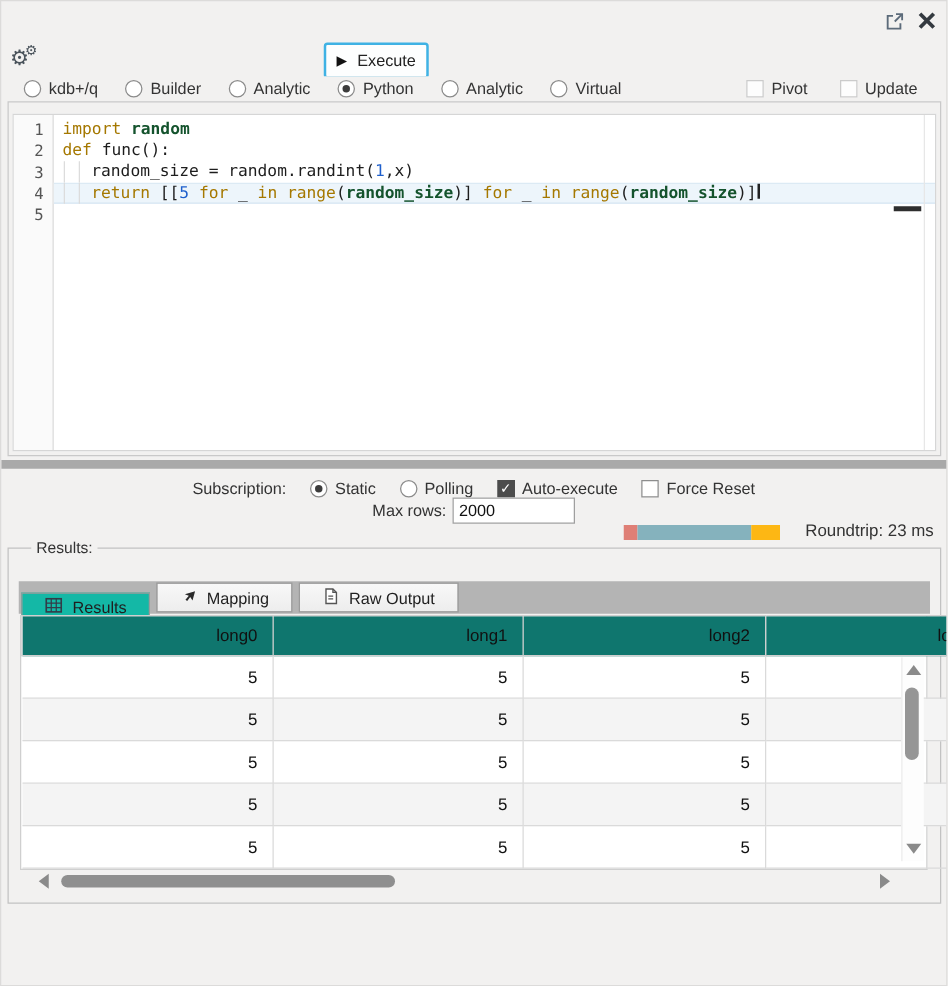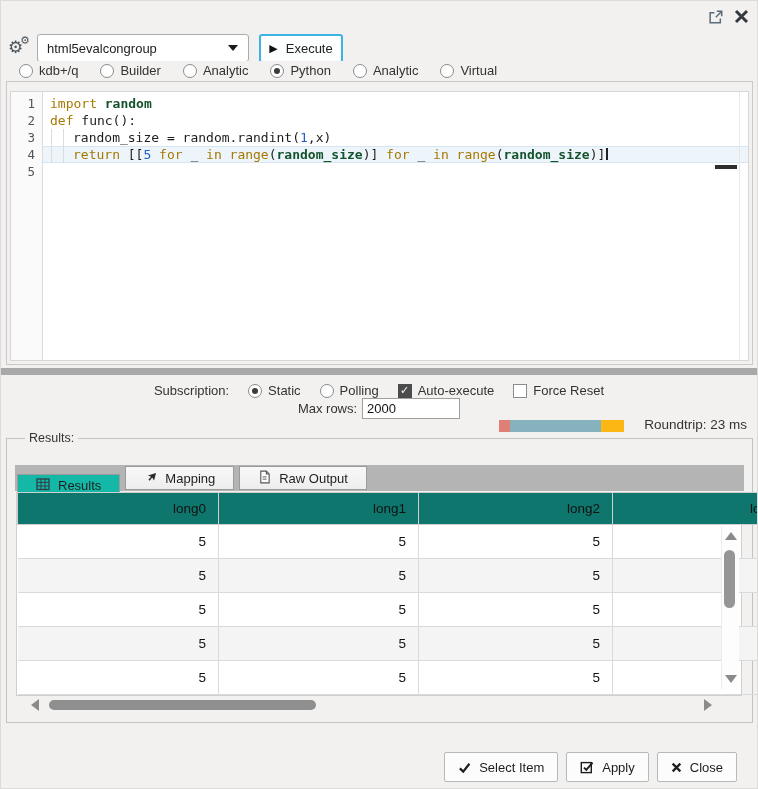--- a/index.html
+++ b/index.html
@@ -113,24 +113,20 @@
   <div class="win-ic" id="close-ic">
     <svg width="15" height="15" viewBox="0 0 12 12">
         <path d="M1.6 1.6l8.8 8.8M10.4 1.6l-8.8 8.8" stroke="#343a40" stroke-width="2.4"></path>
       </svg>
   </div>
 
   <div id="gears">
       <span class="g1">⚙</span>
       <span class="g2">⚙</span>
     </div>
-  <div id="group-select">
-    <span>html5evalcongroup</span>
-    <span class="caret"></span>
-  </div>
   <div id="execute-btn" style="border-color: rgb(63, 178, 228);">
     <span class="play">▶</span>
     <span>Execute</span>
   </div>
 
   <div id="modes-row">
     <div class="modes-group" id="modes-left">
         <span class="radio-item">
           <span class="radio-dot"></span>
           <span>kdb+/q</span>
@@ -149,20 +145,30 @@
         </span>
         <span class="radio-item">
           <span class="radio-dot"></span>
           <span>Analytic</span>
         </span>
         <span class="radio-item">
           <span class="radio-dot"></span>
           <span>Virtual</span>
         </span>
       </div>
+    <div class="modes-group" id="modes-right">
+      <span class="check-item">
+        <span class="check-box lite" id="pivot-box"></span>
+        <span>Pivot</span>
+      </span>
+      <span class="check-item">
+        <span class="check-box lite" id="update-box"></span>
+        <span>Update</span>
+      </span>
+    </div>
   </div>
 
   <div id="editor-fieldset">
     <div id="editor">
       <div id="gutter">
           <div class="gut-no">1</div>
           <div class="gut-no">2</div>
           <div class="gut-no">3</div>
           <div class="gut-no">4</div>
           <div class="gut-no">5</div>
@@ -287,41 +293,14 @@
         <div class="arr" id="vs-down"></div>
       </div>
     </div>
     <div id="hscroll">
       <div id="hs-left"></div>
       <div id="hs-thumb"></div>
       <div id="hs-right"></div>
     </div>
   </div>
 
-  <div id="footer">
-      <div class="f-btn">
-        <span>
-          <svg width="13" height="13" viewBox="0 0 14 14">
-            <path d="M2 8l3.6 3.4L12.3 3" fill="none" stroke="#1d1d1d" stroke-width="2.4"></path>
-          </svg>
-        </span>
-        <span>Select Item</span>
-      </div>
-      <div class="f-btn">
-        <span>
-          <svg width="14" height="14" viewBox="0 0 14 14">
-            <rect x="1.3" y="2.6" width="10" height="10" fill="none" stroke="#1d1d1d" stroke-width="1.4"></rect>
-            <path d="M4 7.6l2.3 2.3L12.6 2.6" fill="none" stroke="#1d1d1d" stroke-width="1.9"></path>
-          </svg>
-        </span>
-        <span>Apply</span>
-      </div>
-      <div class="f-btn">
-        <span>
-          <svg width="11" height="11" viewBox="0 0 12 12">
-            <path d="M1.8 1.8l8.4 8.4M10.2 1.8l-8.4 8.4" stroke="#1d1d1d" stroke-width="2.4"></path>
-          </svg>
-        </span>
-        <span>Close</span>
-      </div>
-    </div>
 
 </div>
 
 </body></html>

